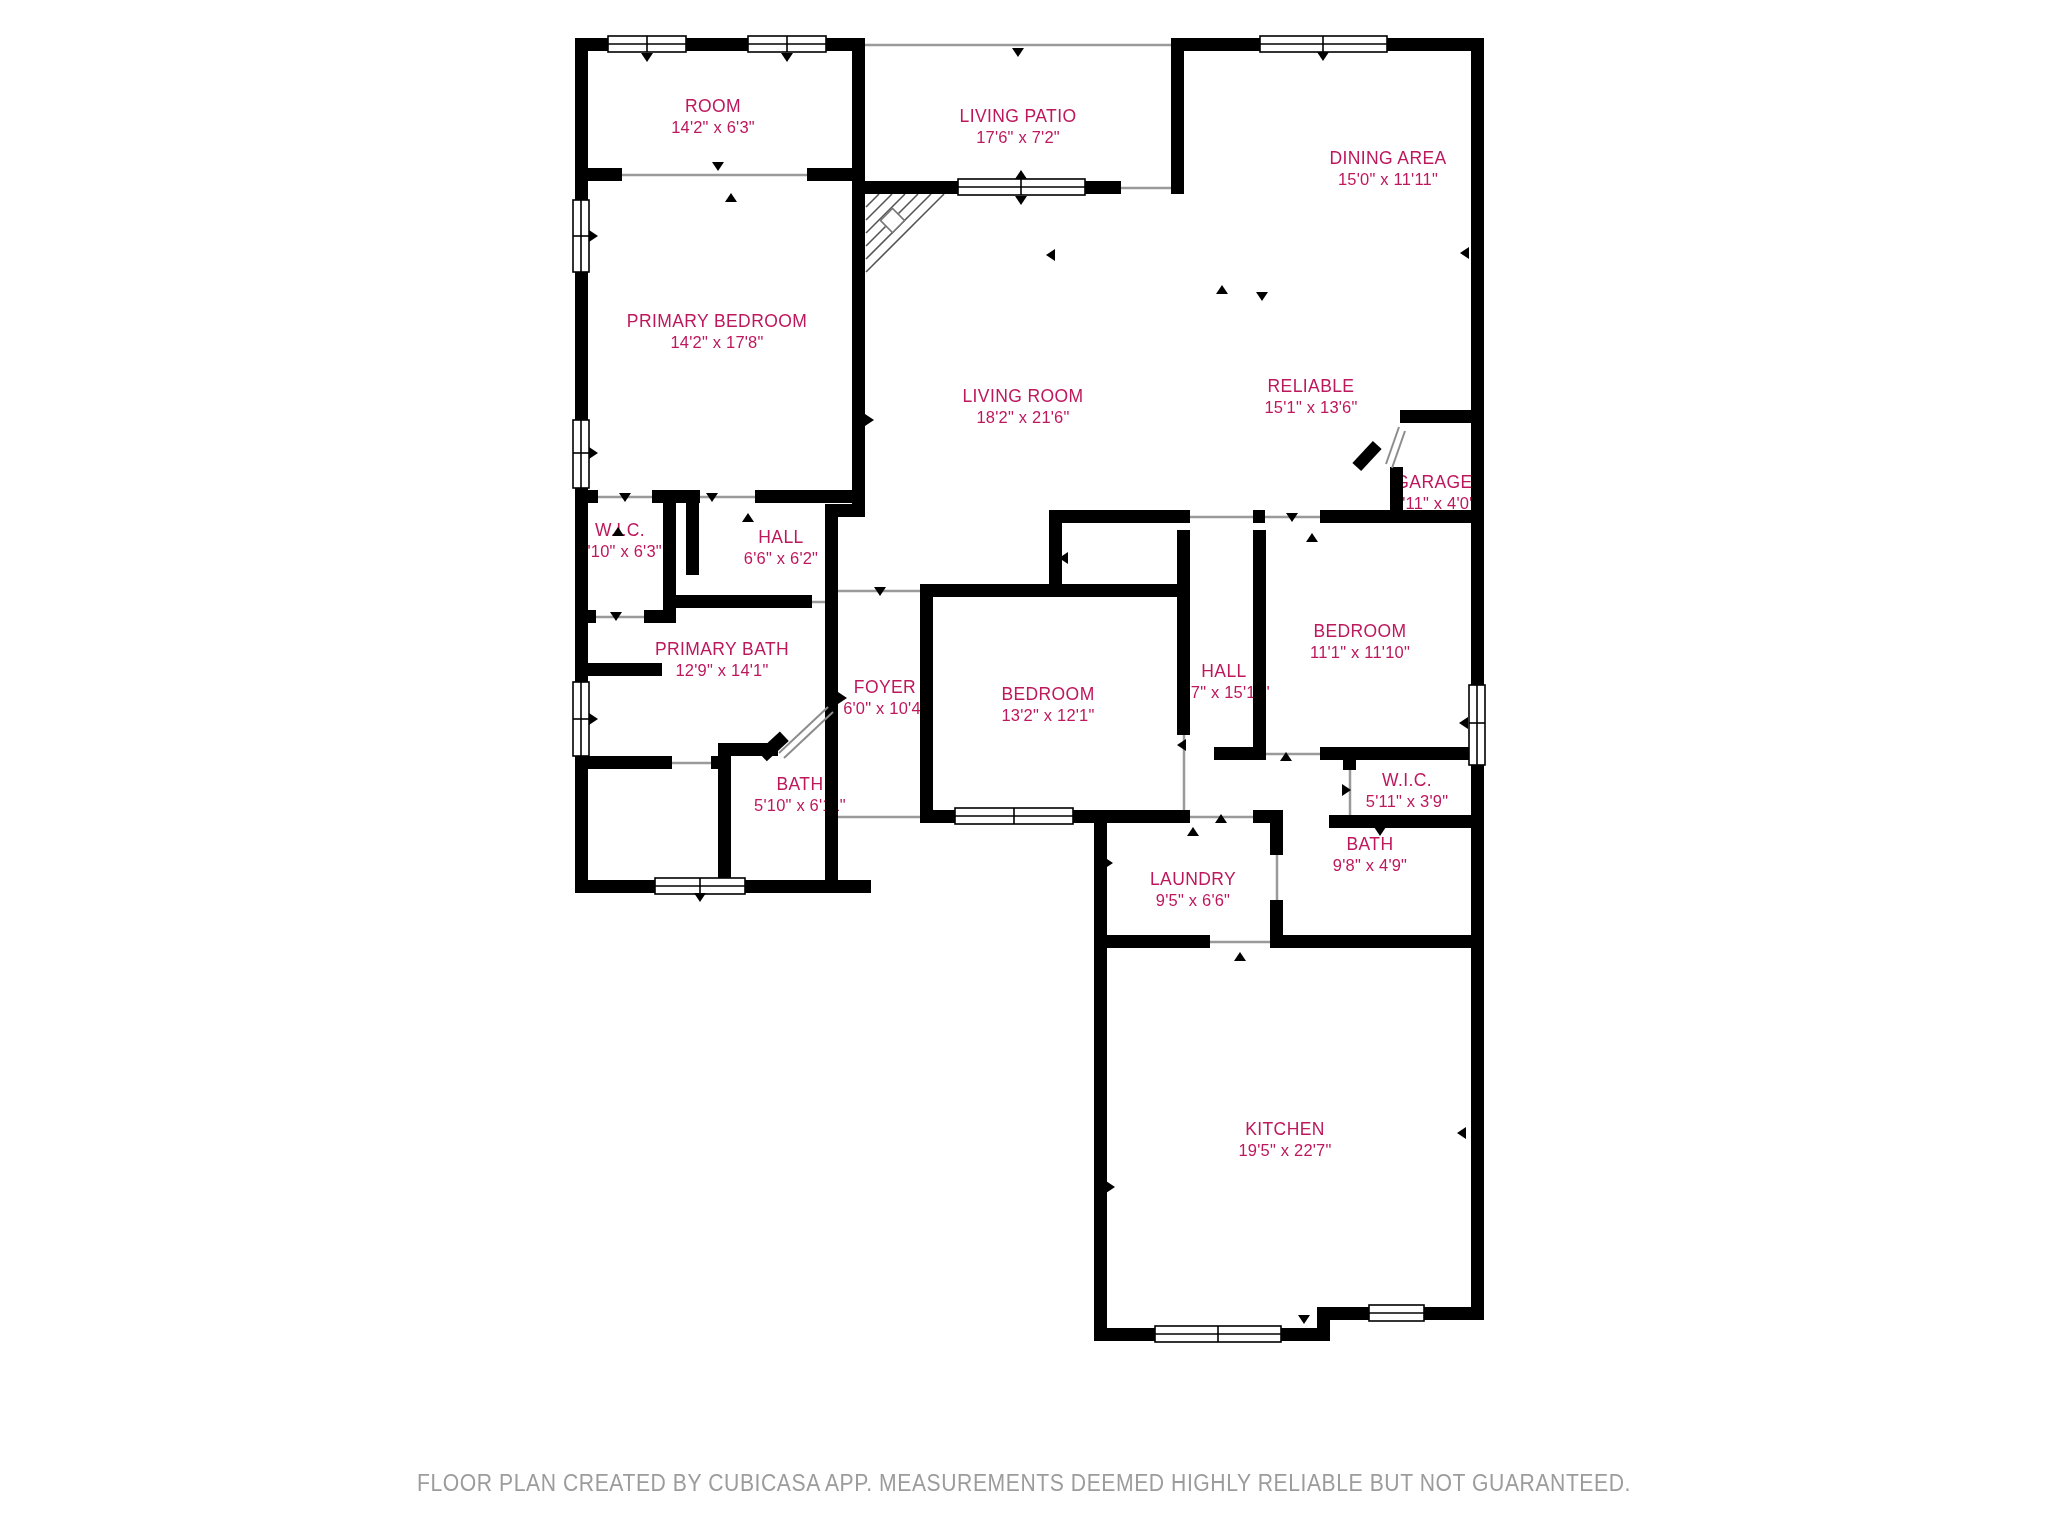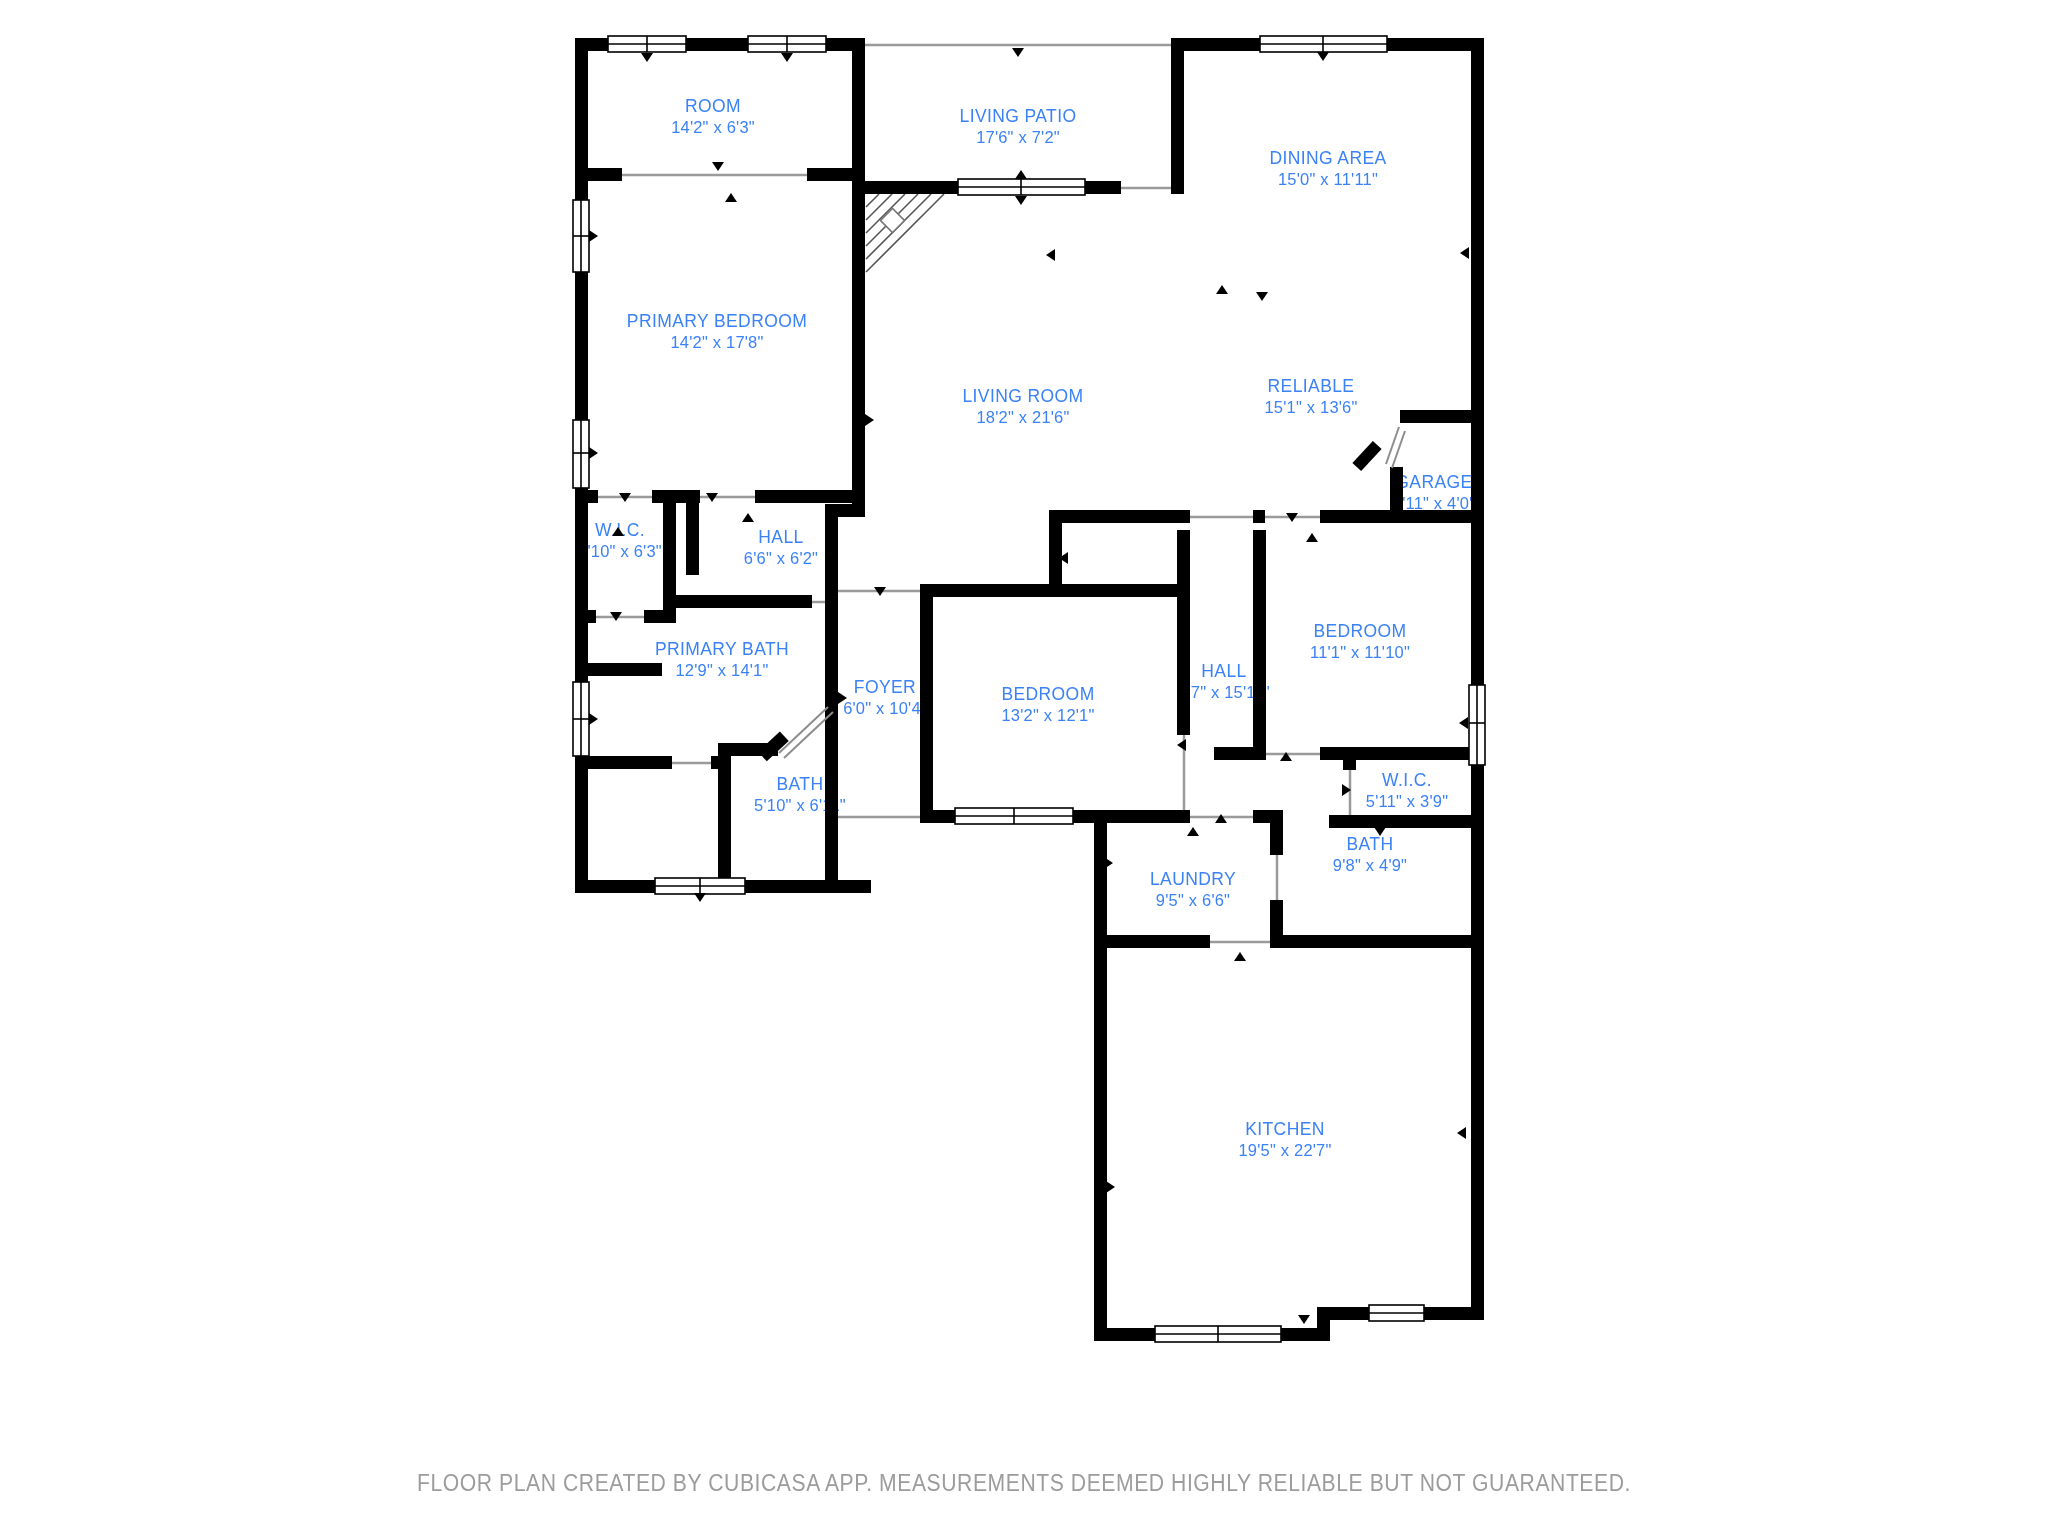--- a/index.html
+++ b/index.html
@@ -1,41 +1,41 @@
 <!DOCTYPE html>
 <html><head>
 <meta charset="utf-8">
 <style>
   html,body{margin:0;padding:0;background:#ffffff;}
   .canvas{position:relative;width:2048px;height:1536px;background:#ffffff;overflow:hidden;
           font-family:"Liberation Sans",sans-serif;}
   .labels{position:absolute;inset:0;z-index:1;}
   .plan-svg{position:absolute;inset:0;z-index:2;pointer-events:none;}
   .room-label{position:absolute;transform:translate(-50%,-50%);text-align:center;
-              color:#3b82f6;white-space:nowrap;line-height:21px;}
+              color:#be185d;white-space:nowrap;line-height:21px;}
   .room-label .rn{display:block;font-size:17.5px;letter-spacing:.4px;}
   .room-label .rd{display:block;font-size:16.5px;letter-spacing:.2px;}
   .footer{position:absolute;left:50%;top:1483px;transform:translate(-50%,-50%) scaleX(.92);
           font-size:23px;color:#9c9c9c;letter-spacing:.6px;white-space:nowrap;z-index:1;}
 </style>
 </head>
 <body>
 
 <div class="canvas">
 
   <div class="labels">
     <div class="room-label" style="left:713px;top:117px">
       <span class="rn">ROOM</span>
       <span class="rd">14'2" x 6'3"</span>
     </div>
     <div class="room-label" style="left:1018px;top:127px">
       <span class="rn">LIVING PATIO</span>
       <span class="rd">17'6" x 7'2"</span>
     </div>
-    <div class="room-label" style="left:1328px;top:169px">
+    <div class="room-label" style="left:1388px;top:169px">
       <span class="rn">DINING AREA</span>
       <span class="rd">15'0" x 11'11"</span>
     </div>
     <div class="room-label" style="left:717px;top:332px">
       <span class="rn">PRIMARY BEDROOM</span>
       <span class="rd">14'2" x 17'8"</span>
     </div>
     <div class="room-label" style="left:1023px;top:407px">
       <span class="rn">LIVING ROOM</span>
       <span class="rd">18'2" x 21'6"</span>

